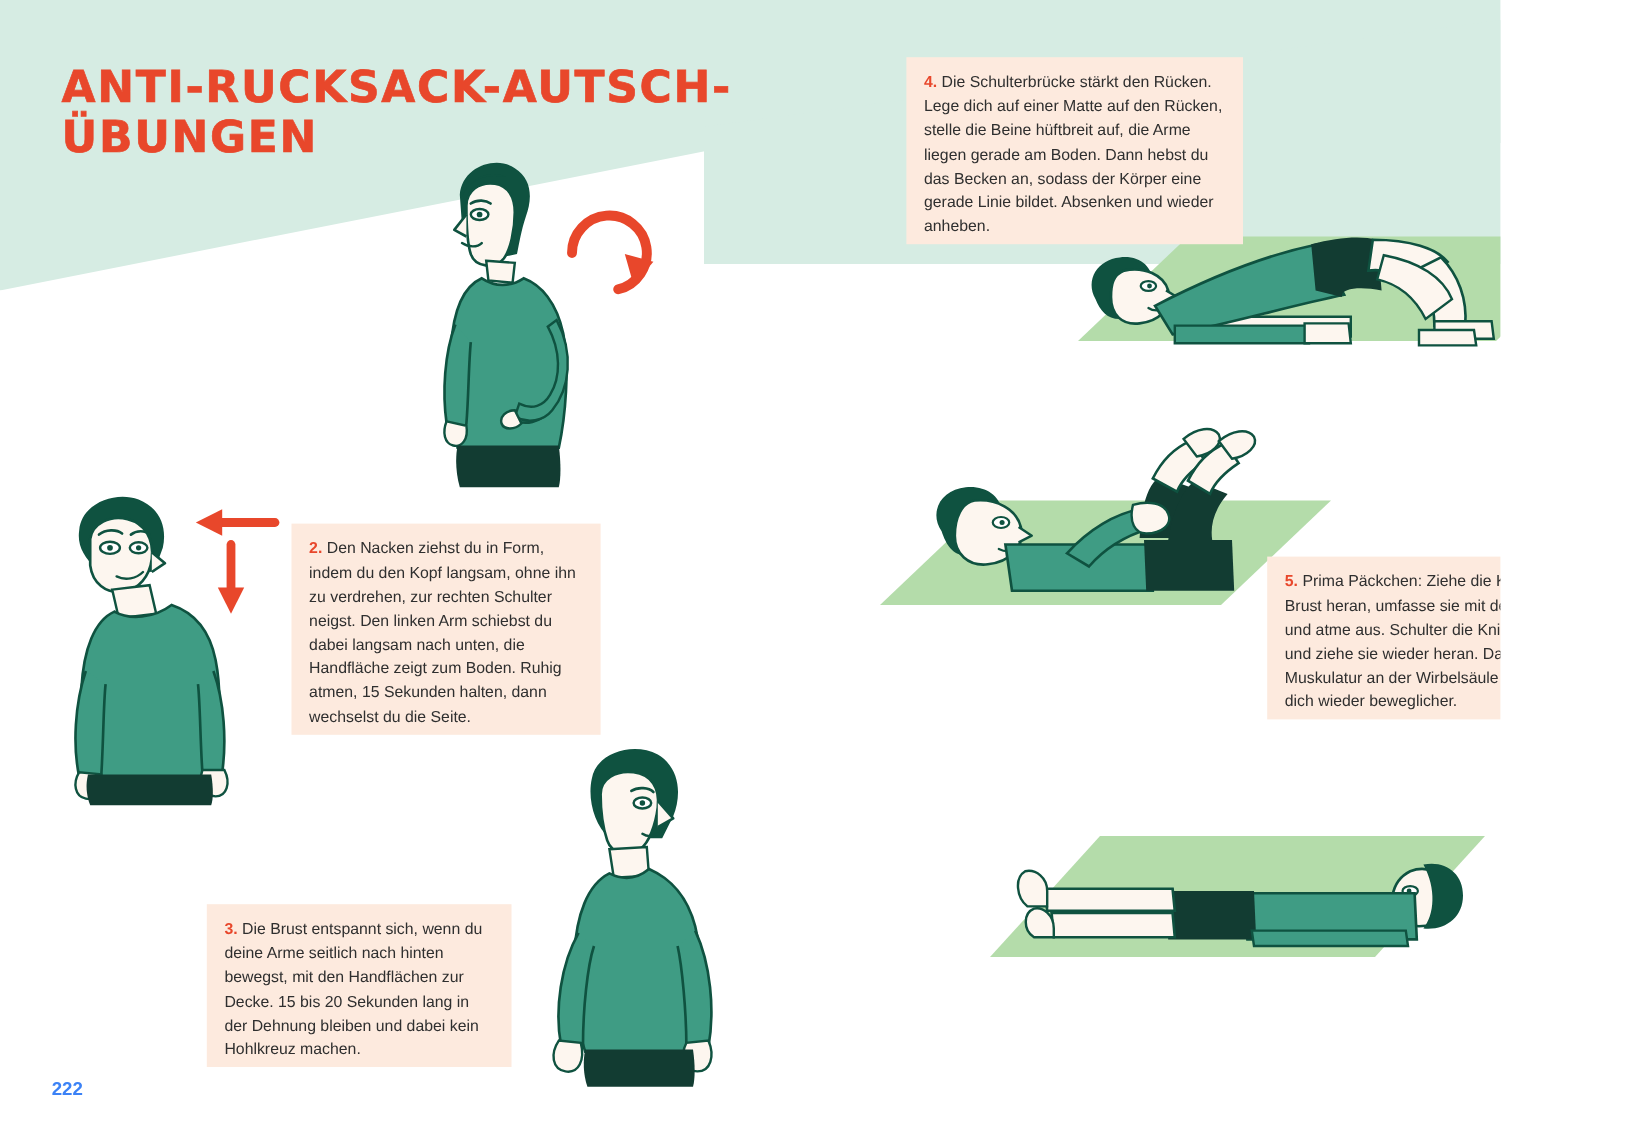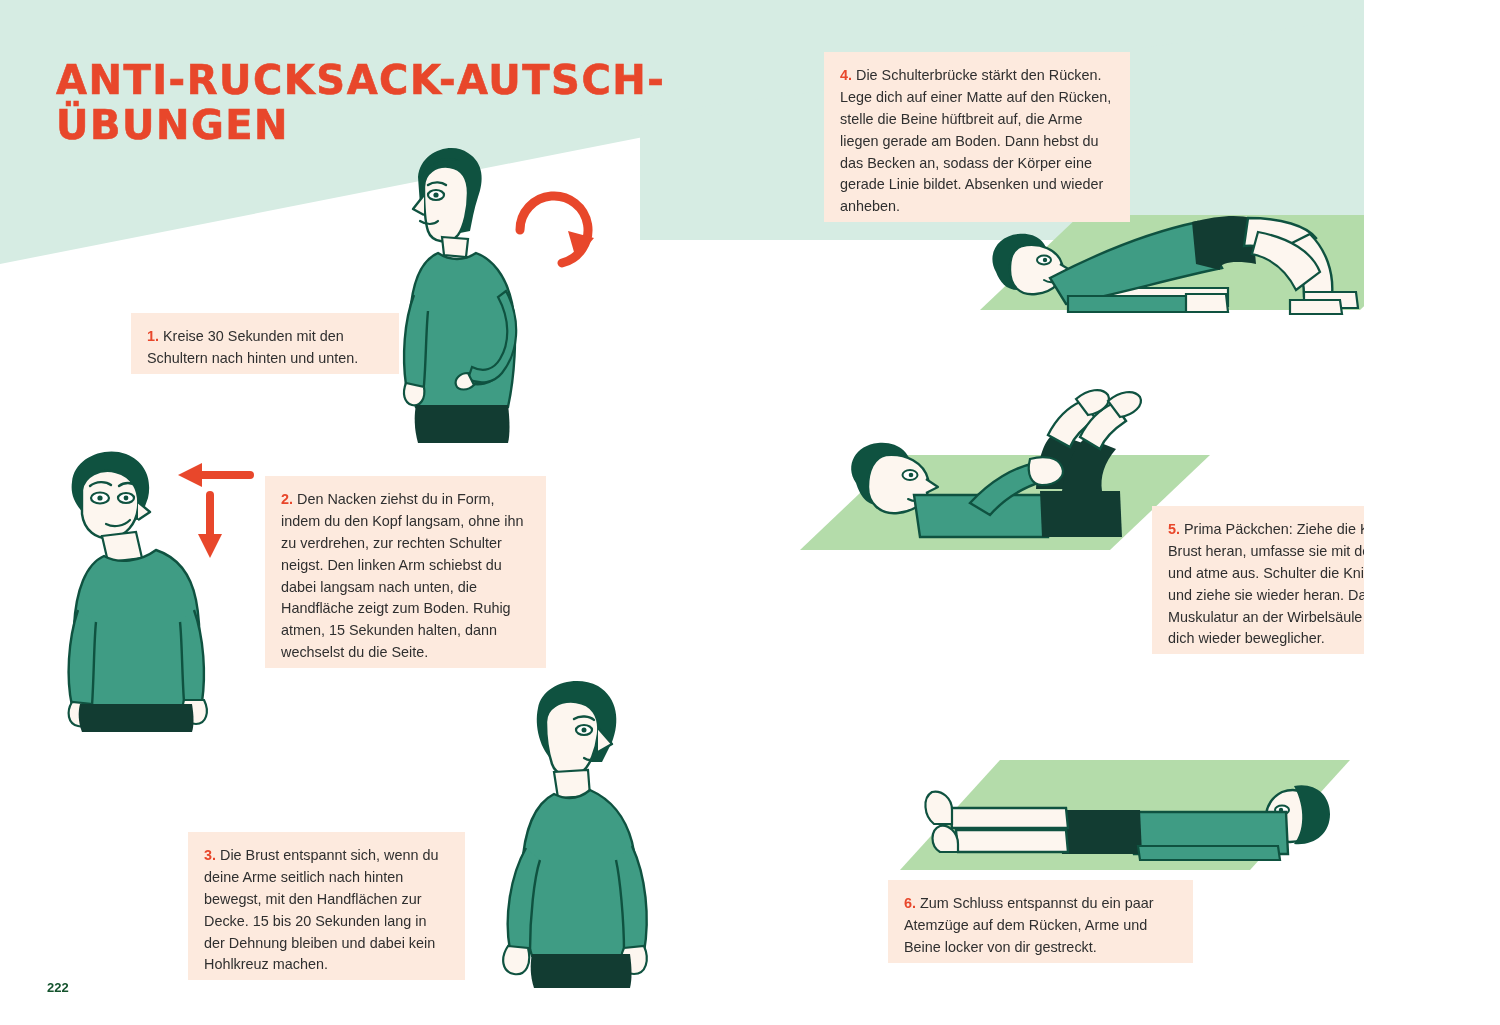--- a/index.html
+++ b/index.html
@@ -65,30 +65,30 @@
     padding: 13px 16px 4px 16px;
     box-sizing: border-box;
   }
   .caption .num {
     color: #e8472b;
     font-weight: bold;
   }
 
   .cap1 { left: 131px; top: 313px; width: 268px; }
   .cap2 { left: 265px; top: 476px; width: 281px; }
-  .cap3 { left: 188px; top: 822px; width: 277px; margin-top: 10px; }
+  .cap3 { left: 188px; top: 822px; width: 277px; }
   .cap4 { left: 824px; top: 52px; width: 306px; background: #fdeade; }
   .cap5 { left: 1152px; top: 506px; width: 303px; }
   .cap6 { left: 888px; top: 880px; width: 305px; }
 
   
   .pagenum {
     position: absolute;
-    font-size: 13px;
-    color: #14532d;
+    font-size: 17px;
+    color: #3b82f6;
     font-weight: bold;
   }
   .pagenum.left { left: 47px; top: 980px; }
   .pagenum.right { left: 1425px; top: 980px; margin-top: 24px; }
 
   
   .illu { position: absolute; }
   .illu svg { display: block; }
 </style>
 </head>
@@ -296,24 +296,20 @@
       <path d="M60 88 L176 88 L178 108 L62 108 Z" fill="#fdf6ef" stroke="#0f5240" stroke-width="2.4"></path>
       <path d="M66 110 L176 110 L178 132 L68 132 Z" fill="#fdf6ef" stroke="#0f5240" stroke-width="2.4"></path>
 
       <path d="M42 72 C52 70 62 78 62 90 L62 104 L44 104 C34 96 32 78 42 72 Z" fill="#fdf6ef" stroke="#0f5240" stroke-width="2.2"></path>
       <path d="M50 106 C58 104 68 112 68 124 L68 132 L50 132 C40 126 40 110 50 106 Z" fill="#fdf6ef" stroke="#0f5240" stroke-width="2.2"></path>
 
       <path d="M248 126 L388 126 L390 140 L250 140 Z" fill="#3f9c84" stroke="#0f5240" stroke-width="2.2"></path>
     </svg>
   </div>
 
-  <div class="caption cap1">
-    <span class="num">1.</span>
-    <span>Kreise 30 Sekunden mit den Schultern nach hinten und unten.</span>
-  </div>
 
   <div class="caption cap2">
     <span class="num">2.</span>
     <span>Den Nacken ziehst du in Form, indem du den Kopf langsam, ohne ihn zu verdrehen, zur rechten Schulter neigst. Den linken Arm schiebst du dabei langsam nach unten, die Handfläche zeigt zum Boden. Ruhig atmen, 15 Sekunden halten, dann wechselst du die Seite.</span>
   </div>
 
   <div class="caption cap3">
     <span class="num">3.</span>
     <span>Die Brust entspannt sich, wenn du deine Arme seitlich nach hinten bewegst, mit den Handflächen zur Decke. 15 bis 20 Sekunden lang in der Dehnung bleiben und dabei kein Hohlkreuz machen.</span>
   </div>
@@ -321,21 +317,17 @@
   <div class="caption cap4">
     <span class="num">4.</span>
     <span>Die Schulterbrücke stärkt den Rücken. Lege dich auf einer Matte auf den Rücken, stelle die Beine hüftbreit auf, die Arme liegen gerade am Boden. Dann hebst du das Becken an, sodass der Körper eine gerade Linie bildet. Absenken und wieder anheben.</span>
   </div>
 
   <div class="caption cap5">
     <span class="num">5.</span>
     <span>Prima Päckchen: Ziehe die Knie zur Brust heran, umfasse sie mit den Händen und atme aus. Schulter die Knie etwas und ziehe sie wieder heran. Das dehnt die Muskulatur an der Wirbelsäule und macht dich wieder beweglicher.</span>
   </div>
 
-  <div class="caption cap6">
-    <span class="num">6.</span>
-    <span>Zum Schluss entspannst du ein paar Atemzüge auf dem Rücken, Arme und Beine locker von dir gestreckt.</span>
-  </div>
 
   <div class="pagenum left">222</div>
   <div class="pagenum right">223</div>
 
 </div>
 
 </body></html>

